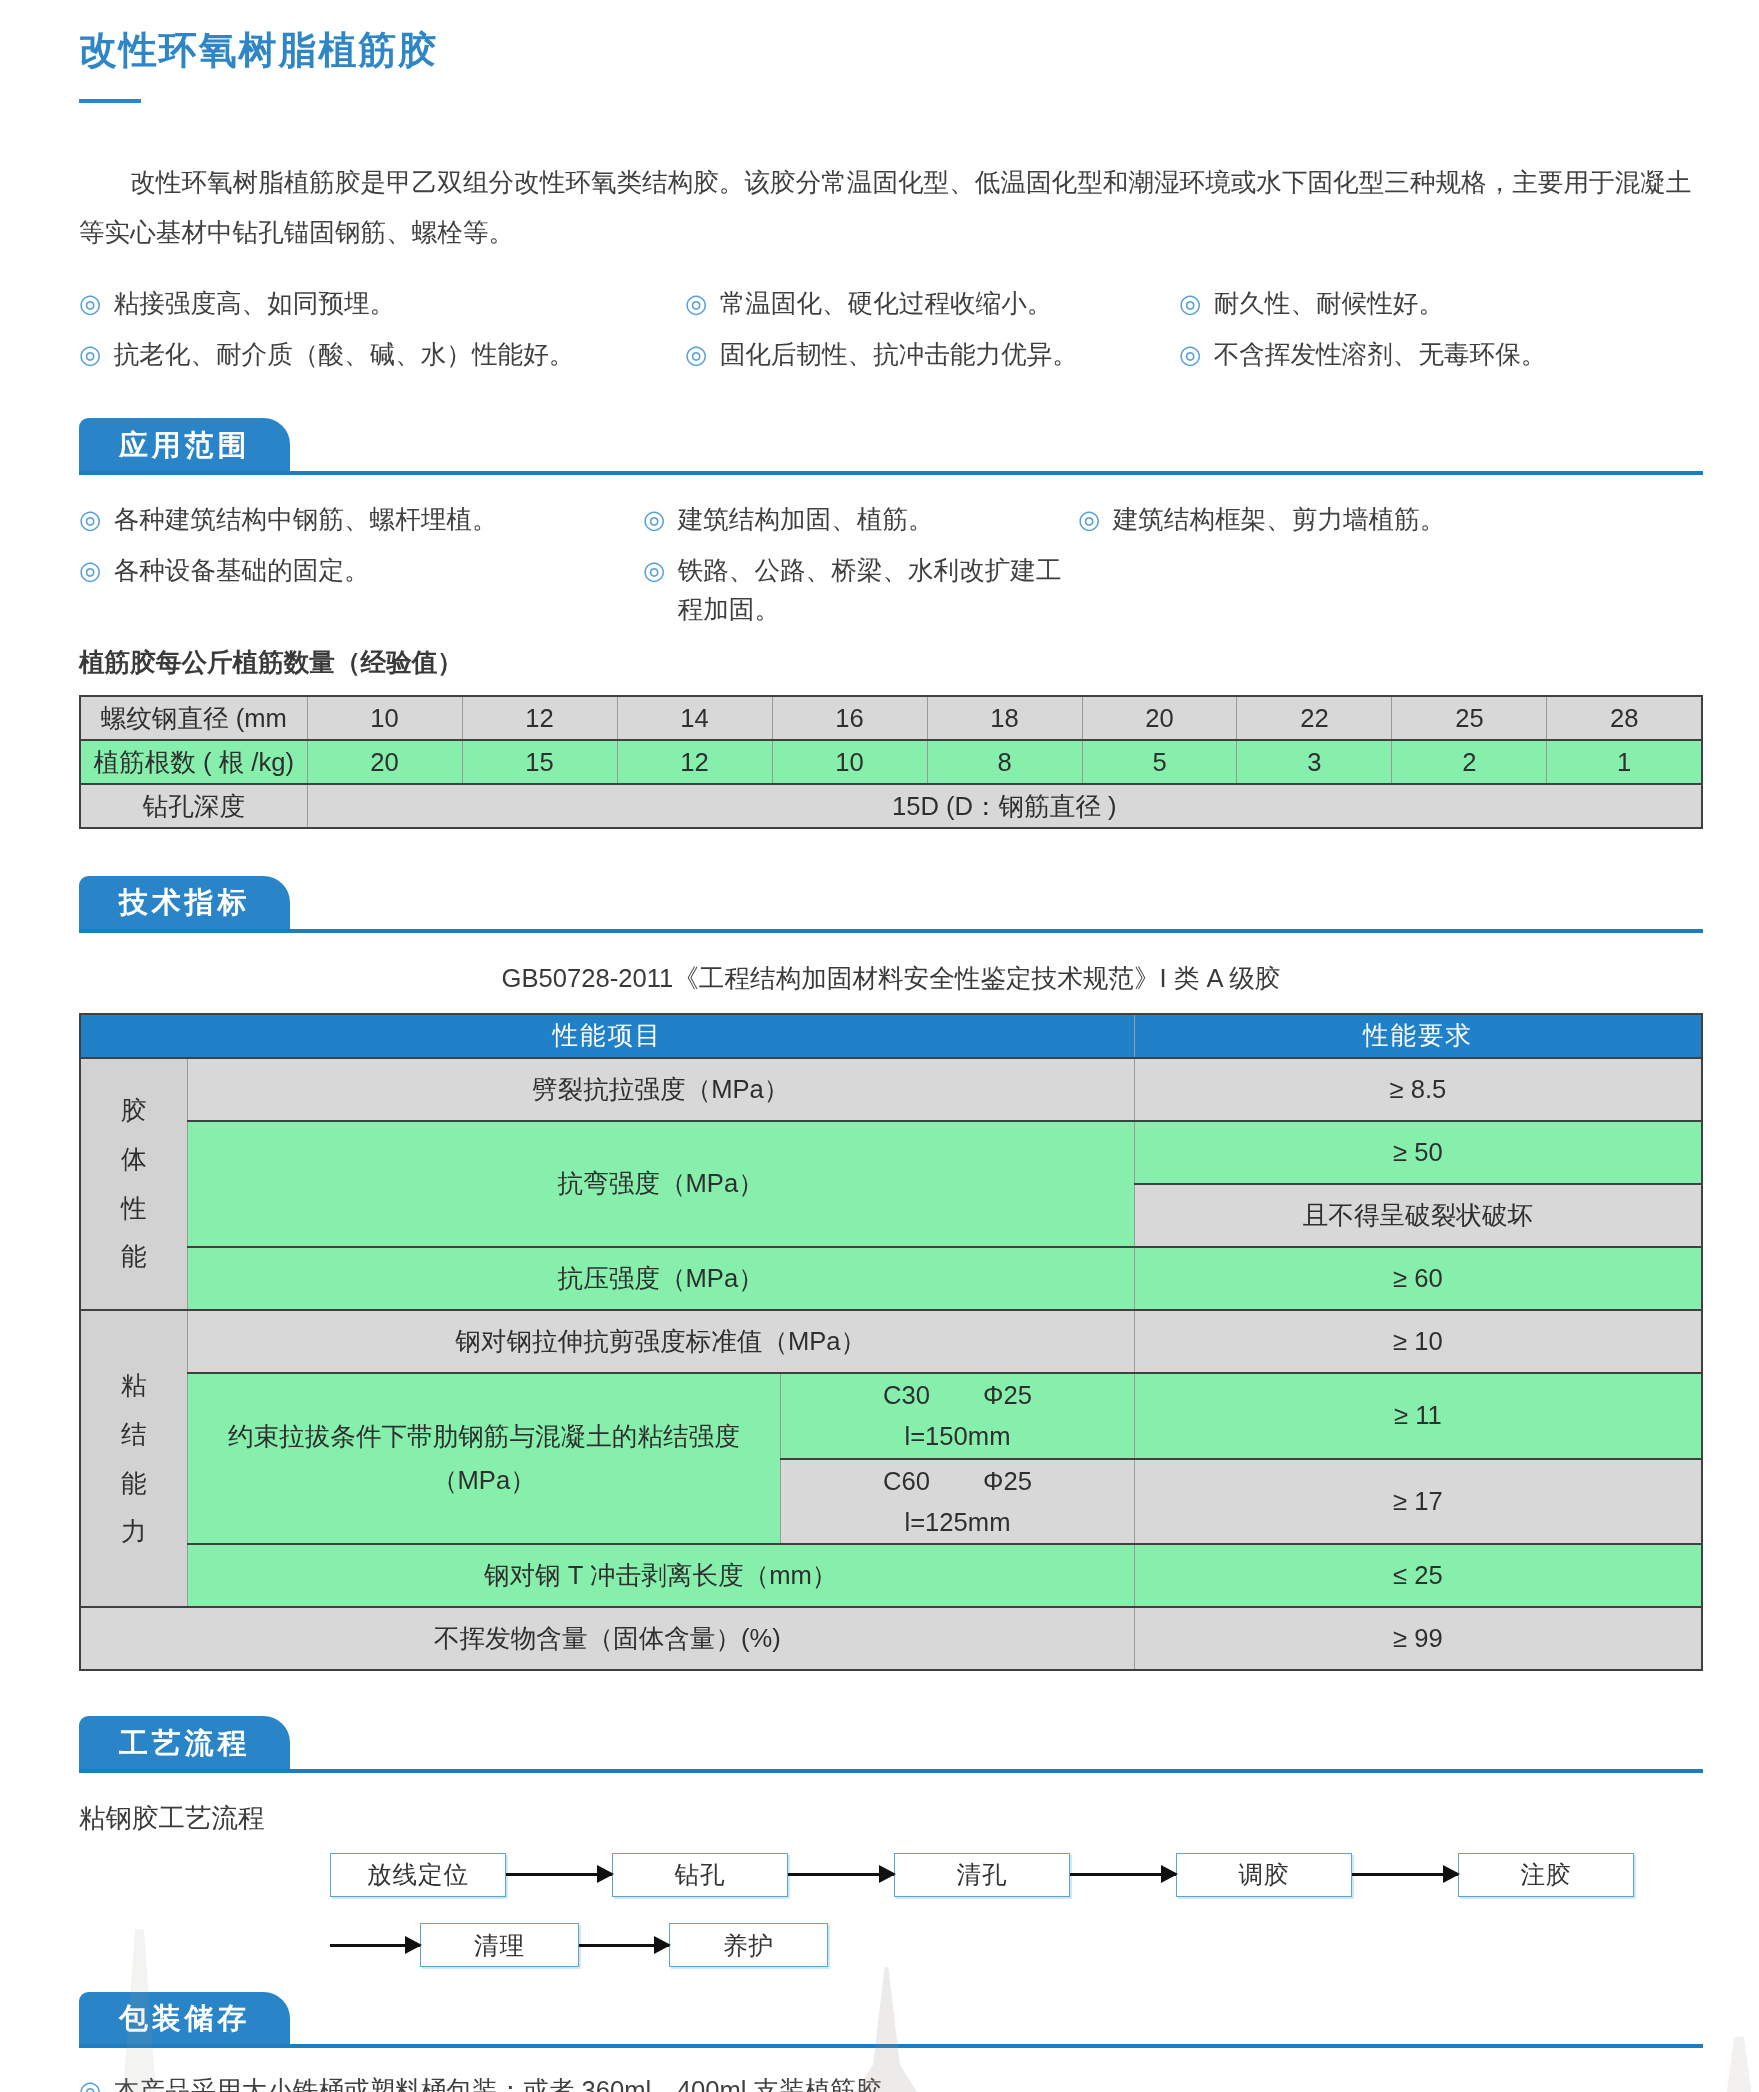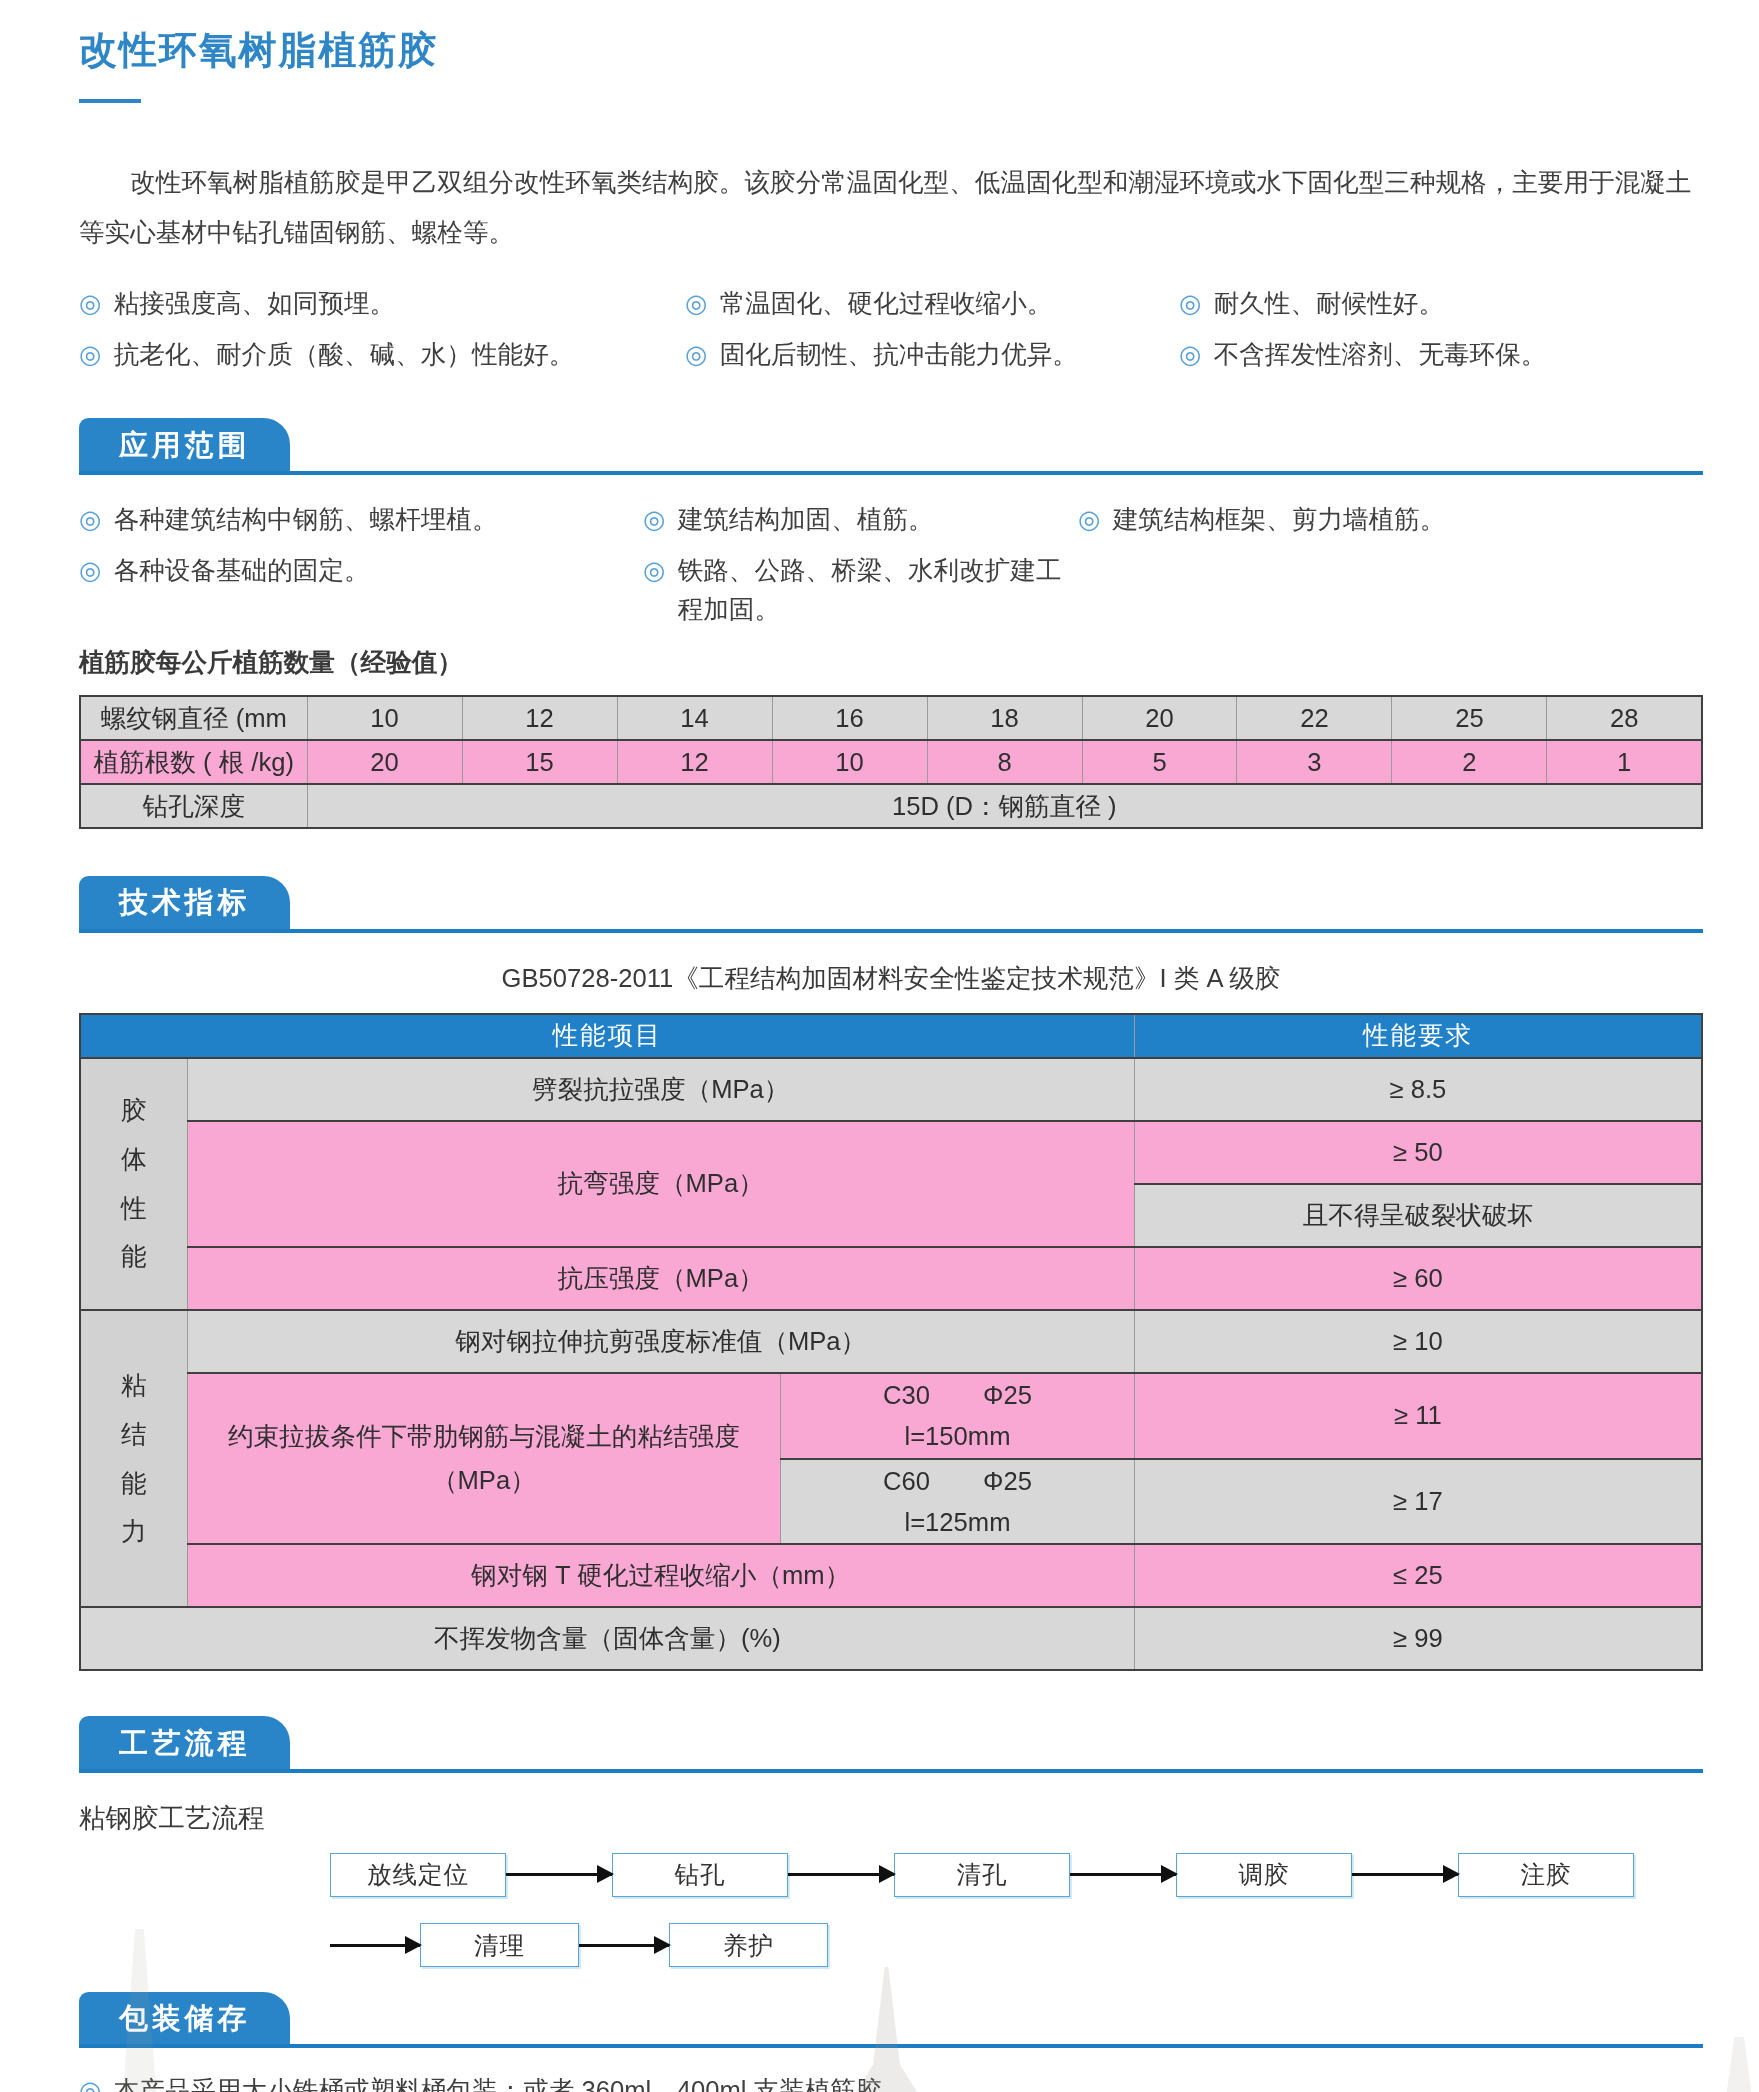--- a/index.html
+++ b/index.html
@@ -38,21 +38,21 @@
 
   
   .tbl-title { margin-top:15px; font-size:25.6px; font-weight:bold; color:#3a3a3a; }
   table.rebar {
     width:100%; margin-top:15px; border-collapse:collapse; table-layout:fixed;
     font-size:25.6px; color:#2f2f2f; text-align:center; border:2.8px solid #404040;
   }
   .rebar tr { border-top:2.8px solid #404040;border-radius:11px; }
   .rebar td { border-left:0.9px solid #9a9a9a; border-right:0.9px solid #9a9a9a; height:44px; }
   .bg-gray { background:#d8d8d8; }
-  .bg-white { background:#f9a8d4;margin-left:7px; }
+  .bg-white { background:#86efac;margin-left:7px; }
 
   
   .std-note { margin-top:28px; text-align:center; font-size:25.6px; color:#3a3a3a; }
   table.tech {
     width:100%; margin-top:17px; border-collapse:collapse; table-layout:fixed;
     font-size:25.6px; color:#2f2f2f; text-align:center; border:2.8px solid #404040;
   }
   .tech tr { border-top:2.8px solid #404040; }
   .tech th, .tech td { border-left:0.9px solid #9a9a9a; border-right:0.9px solid #9a9a9a; }
   .tech th { background:#2081c8; color:#ffffff; font-weight:normal; height:44px; letter-spacing:1.9px; }
@@ -253,21 +253,21 @@
       <td class="bg-gray tall">
         <div class="cond-l1">
           <span>C60</span>
           <span>Φ25</span>
         </div>
         <div class="cond-l2">l=125mm</div>
       </td>
       <td class="bg-gray tall">≥ 17</td>
     </tr>
     <tr>
-      <td colspan="2" class="bg-white">钢对钢 T 硬化过程收缩小（mm）</td>
+      <td colspan="2" class="bg-white">钢对钢 T 冲击剥离长度（mm）</td>
       <td class="bg-white">≤ 25</td>
     </tr>
     <tr>
       <td colspan="3" class="bg-gray">不挥发物含量（固体含量）(%)</td>
       <td class="bg-gray">≥ 99</td>
     </tr>
   </tbody>
     </table>
 
   <div class="section-bar mt-s4">

